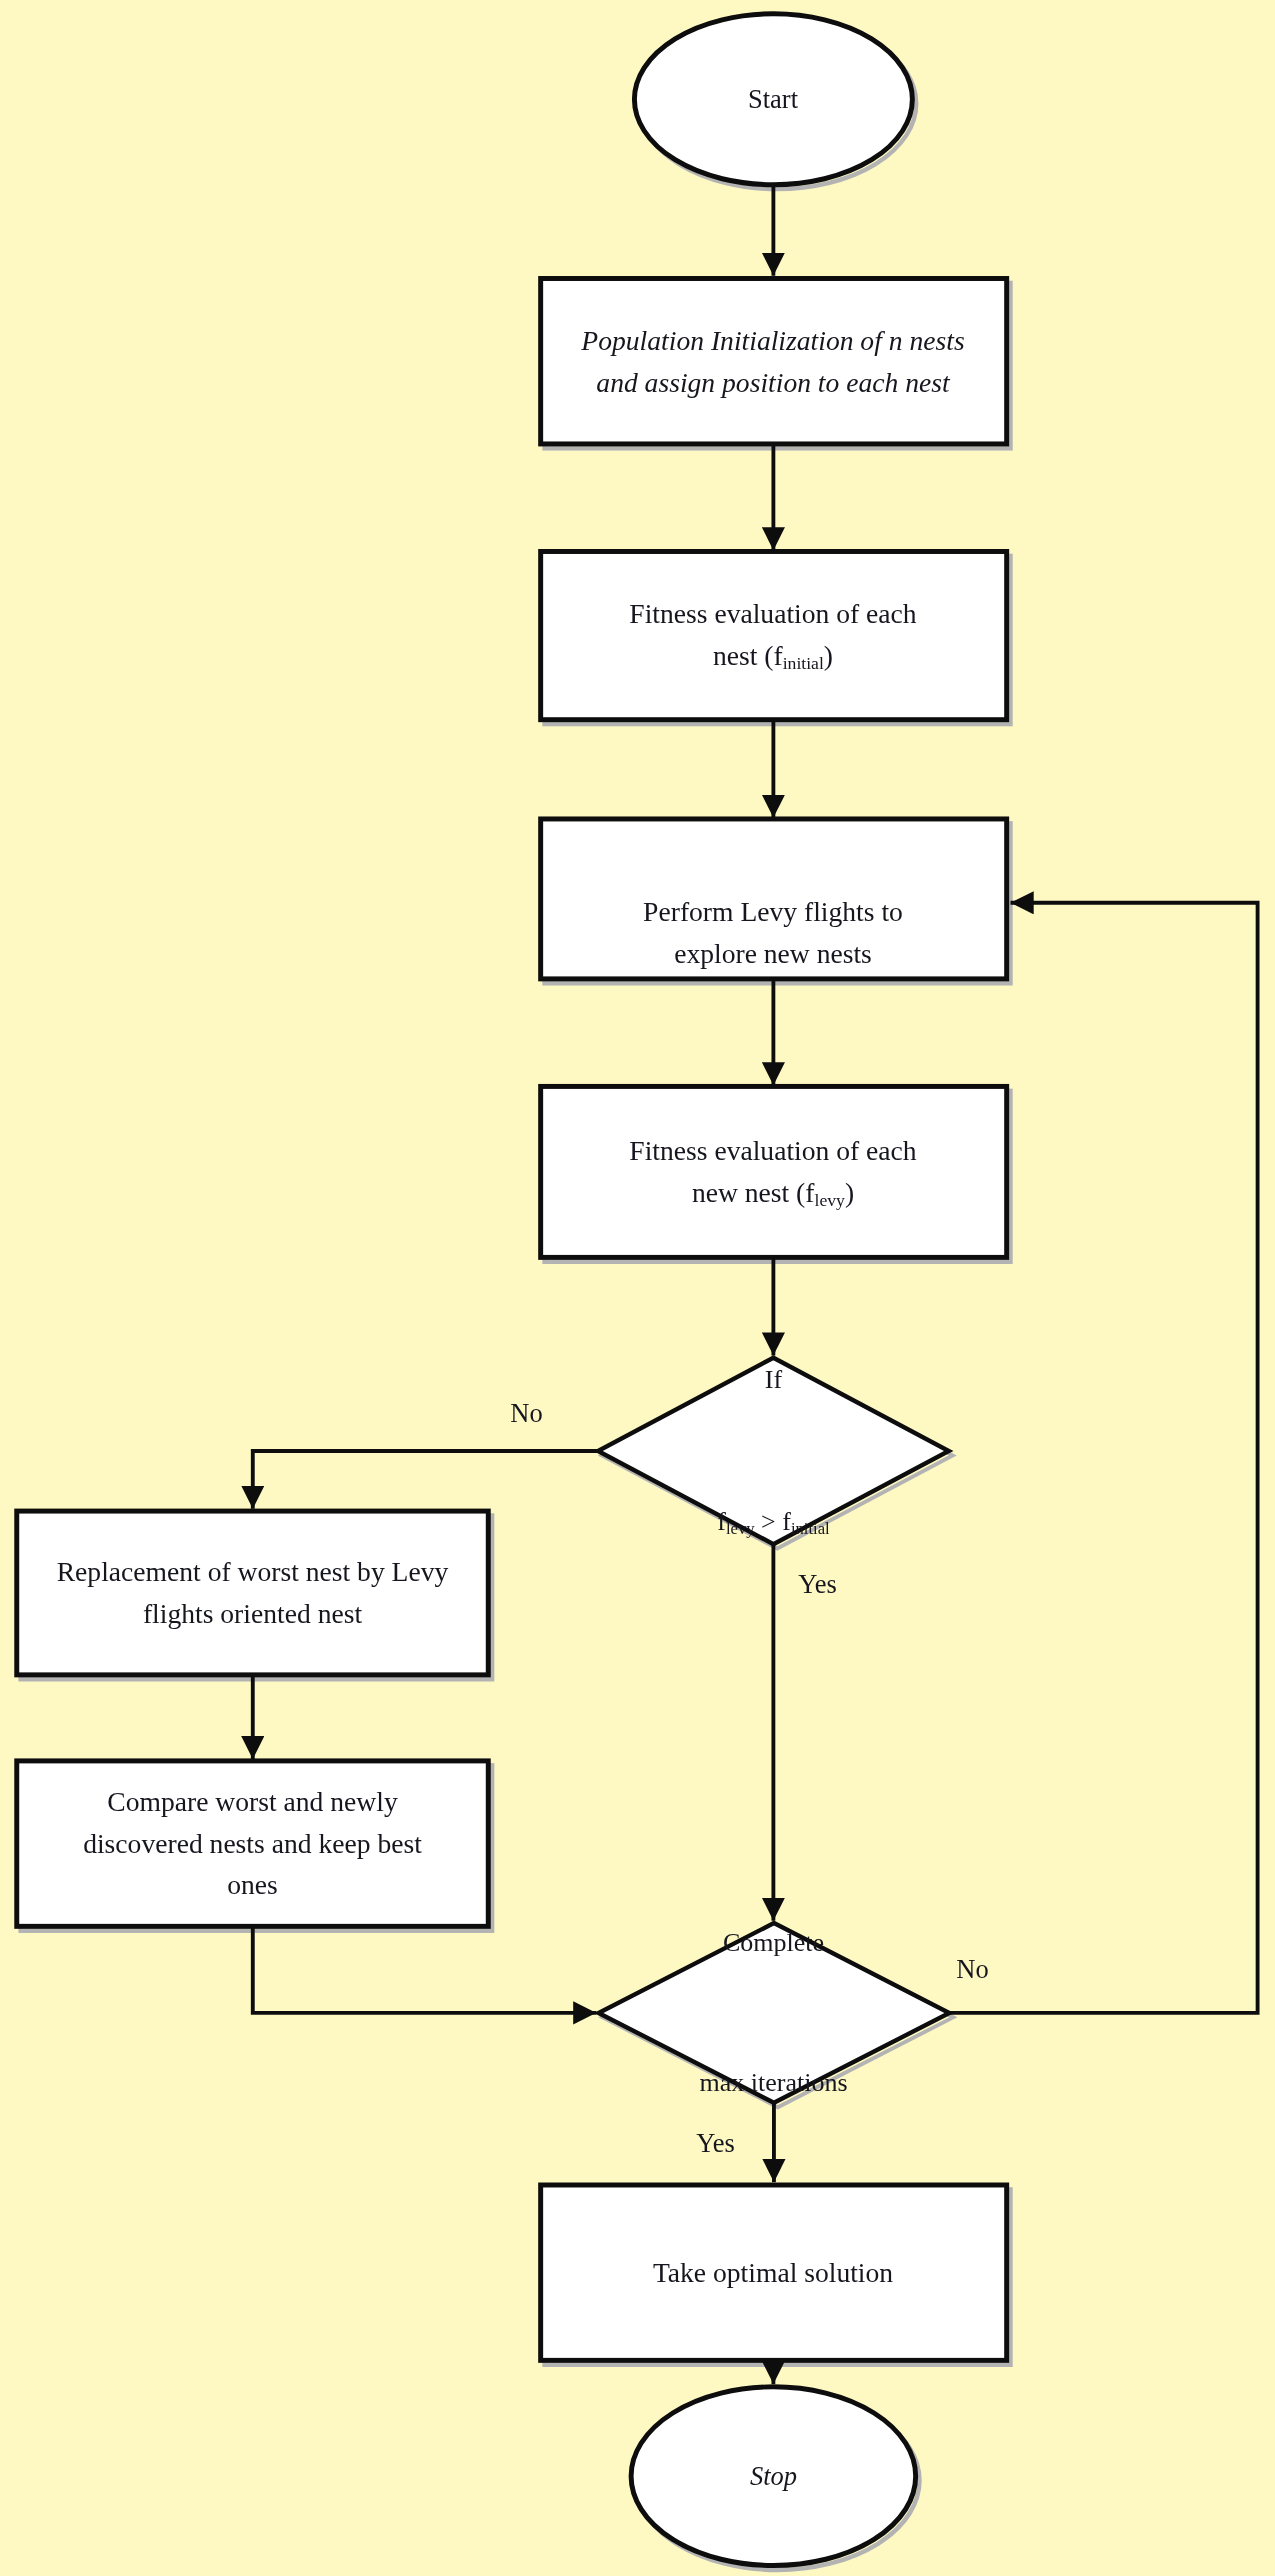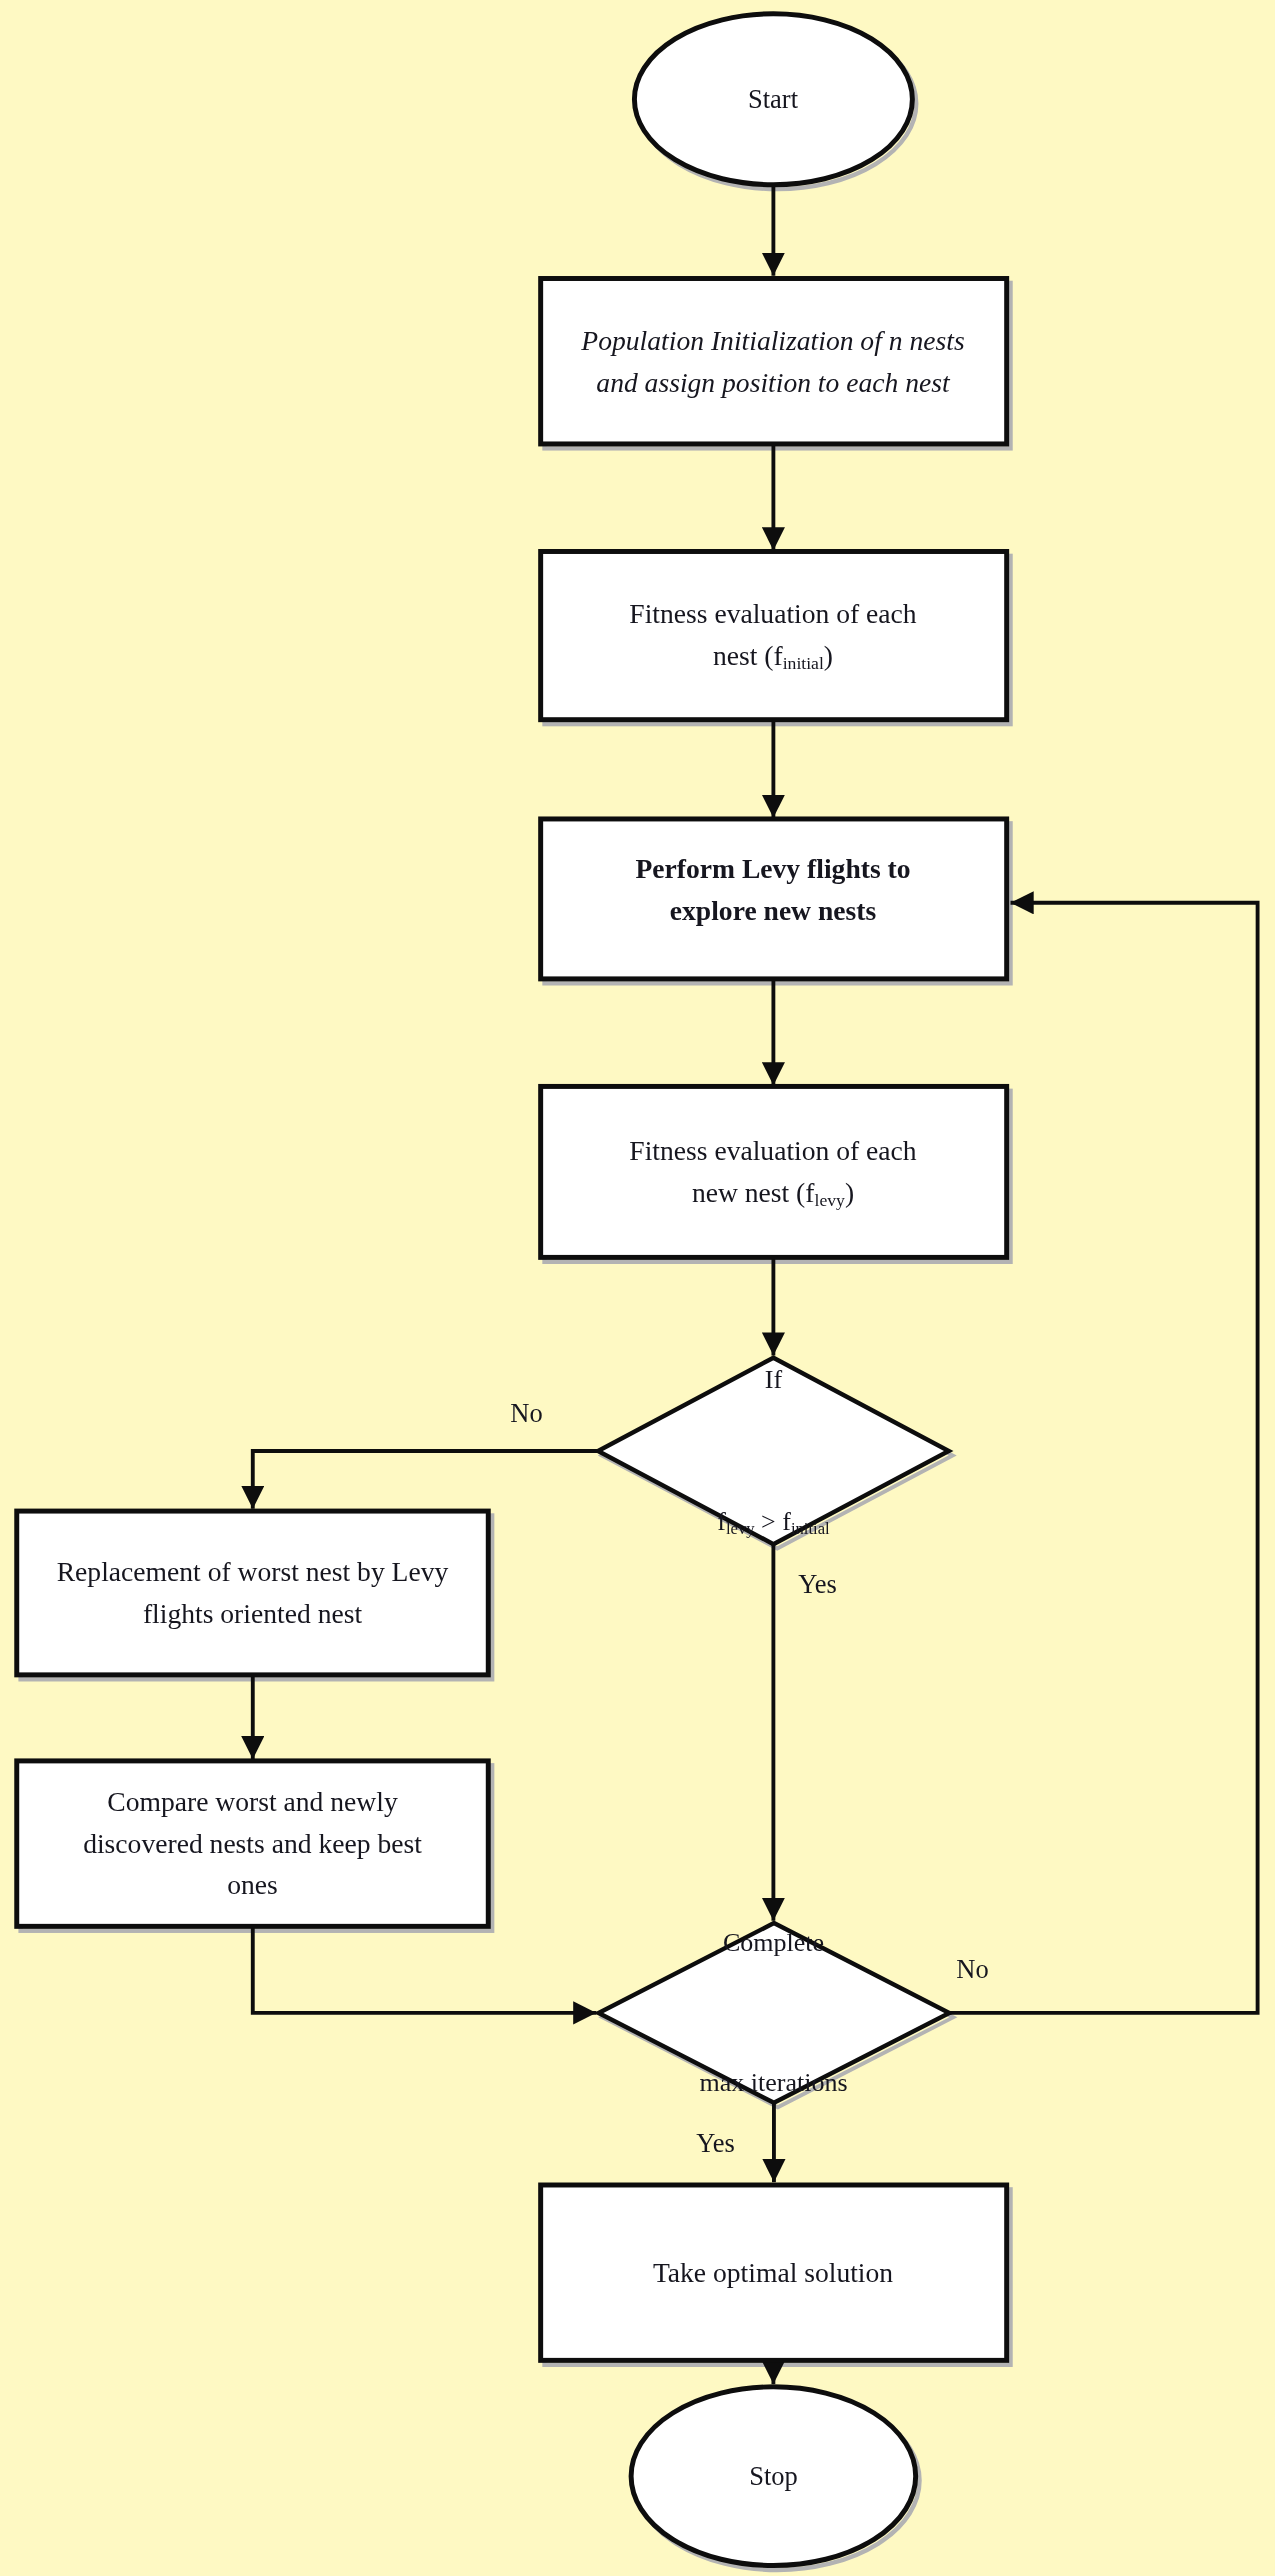--- a/index.html
+++ b/index.html
@@ -109,21 +109,21 @@
 
   <div class="shape-text terminator-text" style="left:634px; top:13.8px; width:278px; height:171px;">Start</div>
 
   <div class="shape-text" style="left:540px; top:279px; width:466px; height:165px; padding:0 30px;font-style:italic;">Population Initialization of n nests and assign position to each nest</div>
 
   <div class="shape-text" style="left:540px; top:551px; width:466px; height:168px;">
     <div>Fitness evaluation of each</div>
     <div class="fline"><span>nest (f</span><span class="sub">initial</span><span>)</span></div>
   </div>
 
-  <div class="shape-text" style="left:540px; top:810px; width:466px; height:160px; padding:0 60px;font-weight:bold;">Perform Levy flights to explore new nests</div>
+  <div class="shape-text" style="left:540px; top:853px; width:466px; height:160px; padding:0 60px;">Perform Levy flights to explore new nests</div>
 
   <div class="shape-text" style="left:540px; top:1086px; width:466px; height:171px;">
     <div>Fitness evaluation of each</div>
     <div class="fline"><span>new nest (f</span><span class="sub">levy</span><span>)</span></div>
   </div>
 
   <div class="shape-text diamond-text" style="left:598px; top:1358px; width:351px; height:186px;">
     <div>If</div>
     <div class="fline"><span>f</span><span class="sub">levy</span><span> &gt; f</span><span class="sub">initial</span></div>
   </div>
@@ -132,21 +132,21 @@
 
   <div class="shape-text" style="left:16.5px; top:1761px; width:472px; height:165px; padding:0 46px;">Compare worst and newly discovered nests and keep best ones</div>
 
   <div class="shape-text diamond-text" style="left:598px; top:1923px; width:351px; height:180px; line-height:1.55;">
     <div>Complete</div>
     <div>max iterations</div>
   </div>
 
   <div class="shape-text" style="left:540px; top:2185px; width:466px; height:175px;">Take optimal solution</div>
 
-  <div class="shape-text terminator-text" style="left:631px; top:2387px; width:285px; height:179px;">Stop</div>
+  <div class="shape-text terminator-text" style="left:631px; top:2387px; width:285px; height:179px;font-style:italic;">Stop</div>
 
   <div class="edge-label" style="left:488px; top:1394px; width:77px; height:39px;">No</div>
   <div class="edge-label" style="left:776px; top:1565px; width:83px; height:39px;">Yes</div>
   <div class="edge-label" style="left:934px; top:1950px; width:77px; height:39px;">No</div>
   <div class="edge-label" style="left:674px; top:2124px; width:83px; height:39px;">Yes</div>
 
 </div>
 
 
 </body></html>

